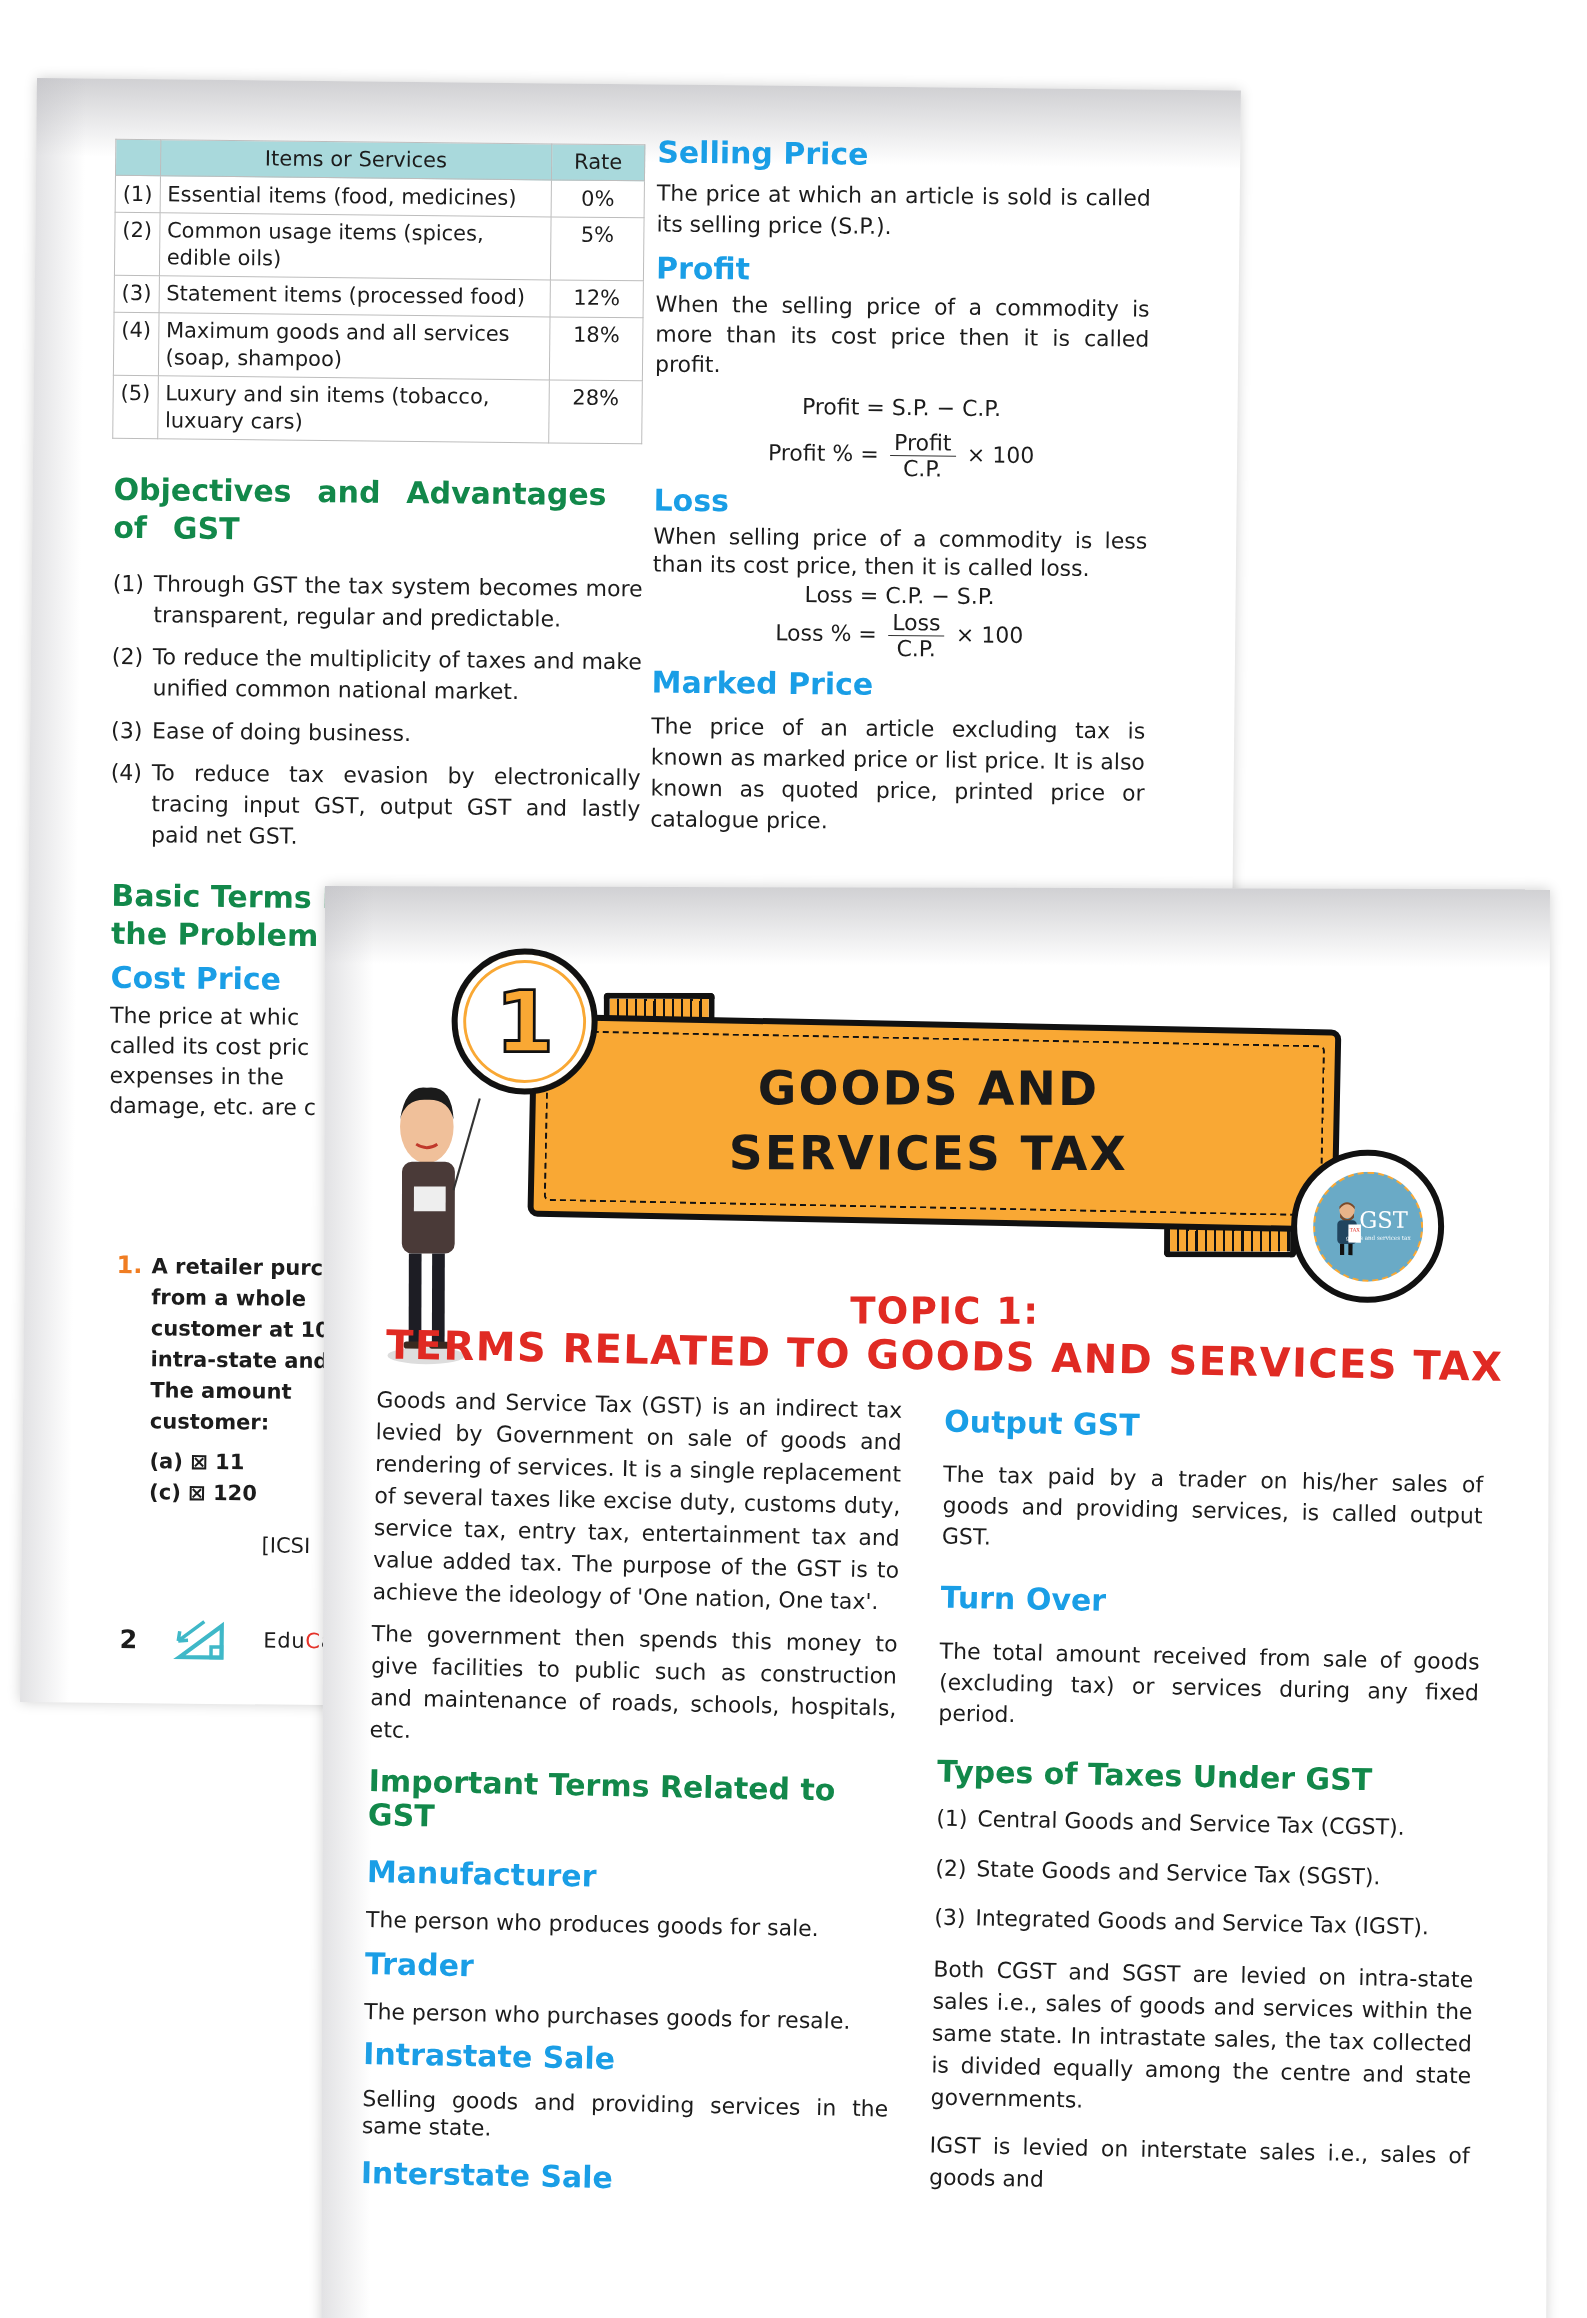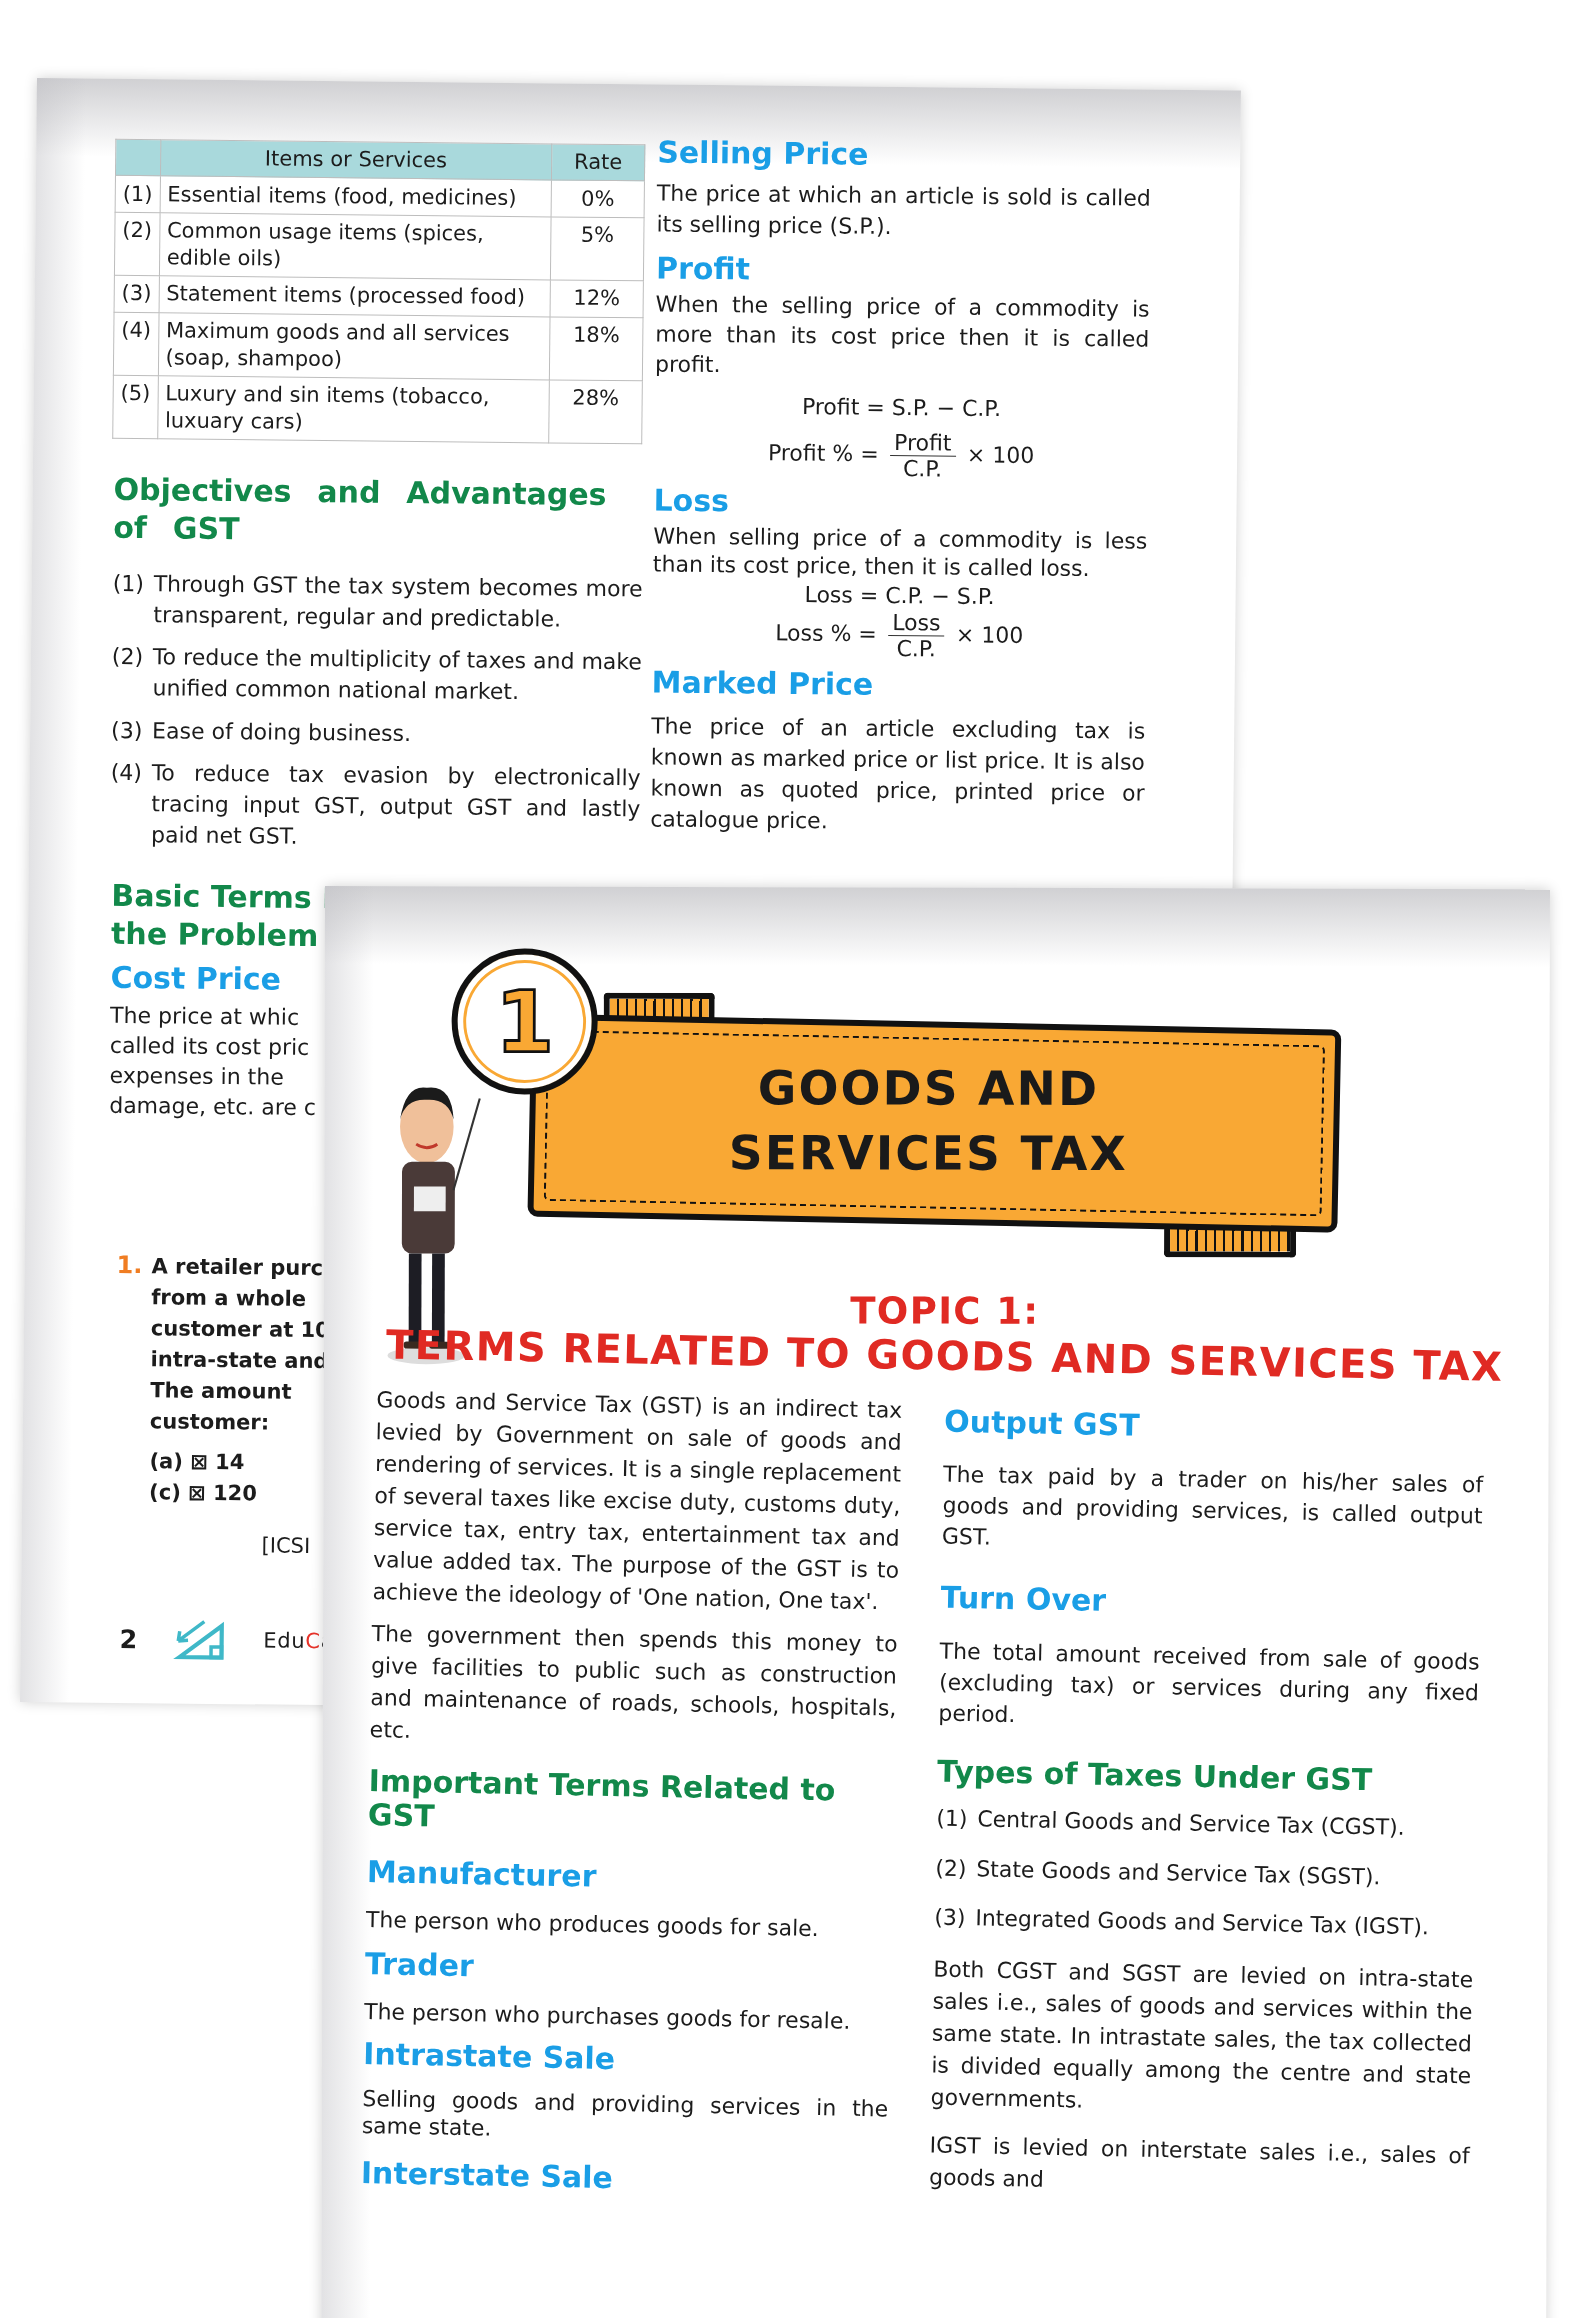--- a/index.html
+++ b/index.html
@@ -169,21 +169,21 @@
 
   <div class="abs" style="left:92px; top:1172px; width:282px;">
     <span class="abs" style="left:0; top:0; color:#f07d22; font-weight:bold; font-size:24px;">1.</span>
     <div style="margin-left:35px; font-weight:bold; font-size:21px; line-height:31px;">
       <div>A retailer purc</div>
       <div>from a whole</div>
       <div>customer at 10</div>
       <div>intra-state and</div>
       <div>The amount</div>
       <div>customer:</div>
-      <div style="margin-top:8.5px;"><span>(a)</span> <span>⊠ 14</span></div>
+      <div style="margin-top:8.5px;"><span>(a)</span> <span>⊠ 11</span></div>
       <div><span>(c)</span> <span>⊠ 120</span></div>
       <div style="margin-top:21px; margin-left:113px; font-weight:normal;">[ICSI</div>
     </div>
   </div>
 
   <div class="abs" style="left:99px; top:1539px; display:flex; align-items:center; gap:35px;">
     <span style="font-size:25.4px; font-weight:bold;">2</span>
     <svg width="56" height="42" viewBox="0 0 80 60">
       <path d="M10 55 L70 10 L70 55 Z" fill="none" stroke="#3fb8c8" stroke-width="6"></path>
       <rect x="55" y="40" width="15" height="15" fill="none" stroke="#3fb8c8" stroke-width="5"></rect>
@@ -223,20 +223,36 @@
 
   <div class="ribbon-tail" style="left:279px; top:106px; width:99px; height:42px; border-bottom:none; border-radius:4.2px 4.2px 0 0; background:repeating-linear-gradient(90deg,#f9a834 0 7px,#111 7px 9.2px);"></div>
   <div class="ribbon-tail" style="left:840px; top:314px; width:120px; height:49px; border-top:none; border-radius:0 0 4.2px 4.2px; background:repeating-linear-gradient(90deg,#f9a834 0 7px,#111 7px 9.2px);"></div>
   <div class="ribbon">
       <div class="dash"></div>
     </div>
   <div class="circle-num">1</div>
   <div class="banner-title">
     <div>GOODS AND</div>
     <div>SERVICES TAX</div>
+  </div>
+  <div class="gst-badge">
+    <div class="inner">
+      <svg class="abs" style="left:18.4px; top:27px;" width="32" height="56" viewBox="0 0 46 80">
+        <circle cx="20" cy="14" r="11" fill="#e8b48a"></circle>
+        <path d="M9 12 Q20 -2 31 12 L31 8 Q20 -4 9 8 Z" fill="#7a4a2a"></path>
+        <path d="M10 18 Q20 34 30 18 L30 24 Q20 36 10 24 Z" fill="#7a4a2a"></path>
+        <rect x="6" y="28" width="28" height="34" rx="6" fill="#21455f"></rect>
+        <rect x="22" y="34" width="18" height="26" fill="#fff"></rect>
+        <text x="24" y="44" font-size="7" fill="#e02a23">TAX</text>
+        <rect x="10" y="62" width="6" height="16" fill="#111"></rect>
+        <rect x="22" y="62" width="6" height="16" fill="#111"></rect>
+      </svg>
+      <span class="g">GST</span>
+      <span class="sub">goods and services tax</span>
+    </div>
   </div>
 
   <svg class="person" viewBox="0 0 140 400">
     <ellipse cx="60" cy="385" rx="55" ry="12" fill="#ddd"></ellipse>
     <ellipse cx="60" cy="60" rx="38" ry="52" fill="#f0c09a"></ellipse>
     <path d="M22 50 Q30 0 60 5 Q95 0 98 50 Q90 20 60 22 Q30 20 22 50 Z" fill="#1b1b1b"></path>
     <path d="M45 85 Q60 95 75 85" stroke="#c0392b" stroke-width="4" fill="none"></path>
     <rect x="25" y="110" width="75" height="130" rx="14" fill="#4a3a38"></rect>
     <rect x="42" y="145" width="45" height="35" fill="#eee"></rect>
     <line x1="98" y1="150" x2="135" y2="20" stroke="#333" stroke-width="3"></line>

